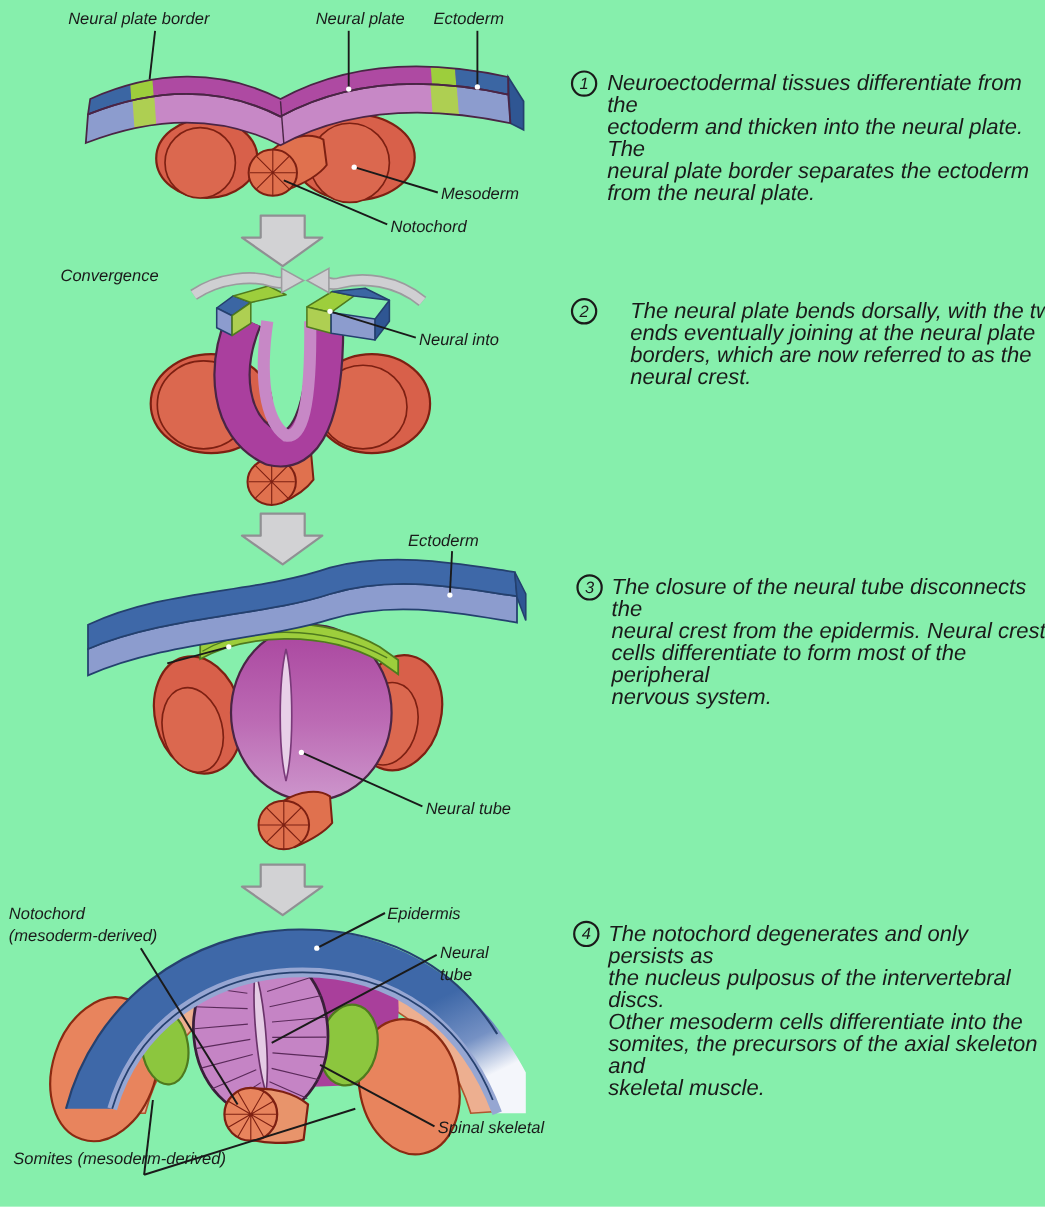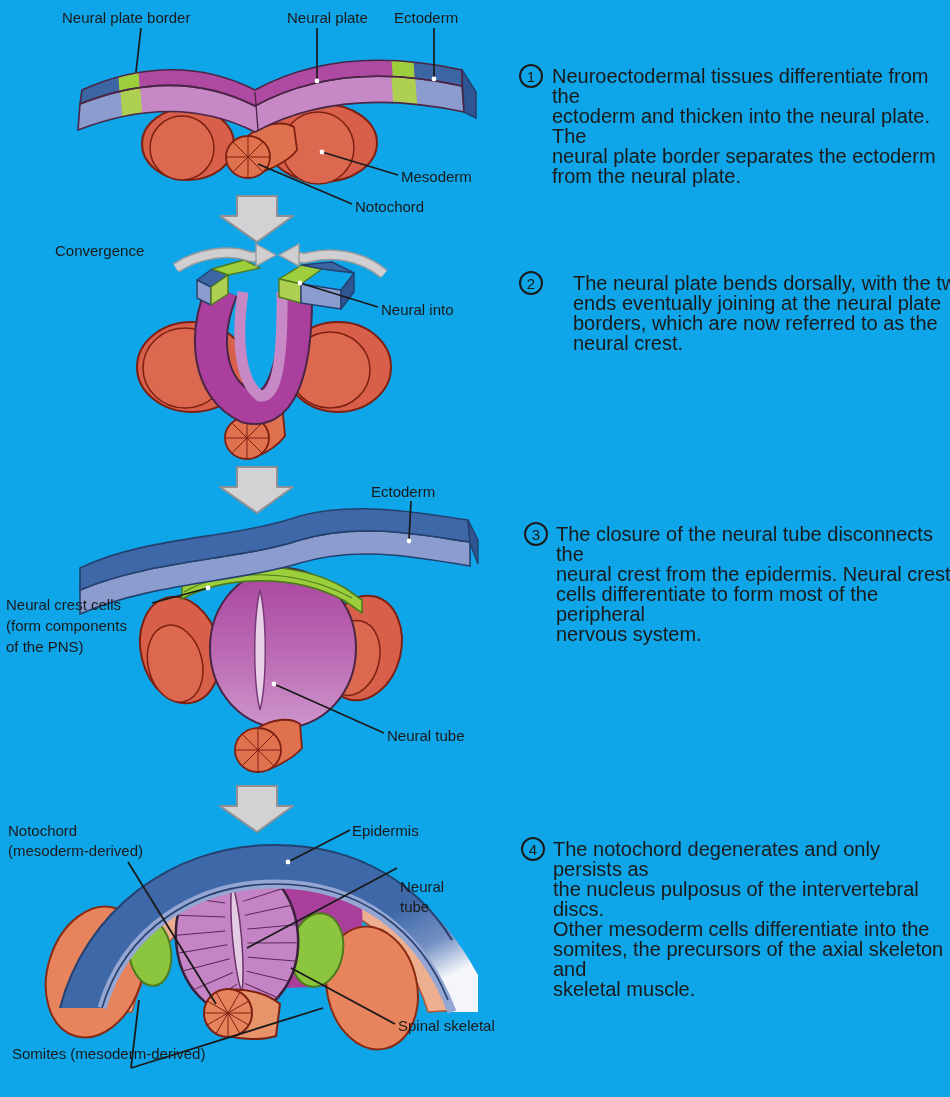--- a/index.html
+++ b/index.html
@@ -1,17 +1,17 @@
 <!DOCTYPE html>
 <html><head>
 <meta charset="utf-8">
 <style>
   * { margin:0; padding:0; box-sizing:border-box; }
   body { background:#fff; font-family:"Liberation Sans", sans-serif; }
-  .canvas { position:relative; width:950px; height:1097px; background:#0ea5e9; overflow:hidden; }
+  .canvas { position:relative; width:950px; height:1097px; background:#86efac; overflow:hidden;font-style:italic; }
   .diagram-svg { position:absolute; left:0; top:0; }
   .lbl { position:absolute; font-size:15px; line-height:19px; color:#1a1a1a; white-space:pre-line; }
   .step { position:absolute; }
   .step-circle {
     position:absolute; width:24px; height:24px; border:2px solid #1a1a1a; border-radius:50%;
     font-size:15px; color:#1a1a1a; display:flex; align-items:center; justify-content:center;
   }
   .step-text { position:absolute; width:398px; font-size:20px; line-height:20px; color:#1a1a1a; white-space:pre-line; }
 </style>
 </head>
@@ -220,29 +220,26 @@
   <div class="lbl" style="left:62px; top:8px;">Neural plate border</div>
   <div class="lbl" style="left:267px; top:8px;margin-left:20px;">Neural plate</div>
   <div class="lbl" style="left:394px; top:8px;">Ectoderm</div>
   <div class="lbl" style="left:401px; top:167px;text-align:right;">Mesoderm</div>
   <div class="lbl" style="left:355px; top:197px;">Notochord</div>
 
   <div class="lbl" style="left:55px; top:241px;">Convergence</div>
   <div class="lbl" style="left:381px; top:300px;">Neural into</div>
 
   <div class="lbl" style="left:371px; top:482px;">Ectoderm</div>
-  <div class="lbl" style="left:6px; top:594px; line-height:21px;">Neural crest cells
-(form components
-of the PNS)</div>
   <div class="lbl" style="left:387px; top:726px;">Neural tube</div>
 
   <div class="lbl" style="left:8px; top:821px; line-height:20px;">Notochord
 (mesoderm-derived)</div>
   <div class="lbl" style="left:352px; top:821px;">Epidermis</div>
-  <div class="lbl" style="left:400px; top:877px; line-height:20px;">Neural
+  <div class="lbl" style="left:400px; top:857px; line-height:20px;">Neural
 tube</div>
   <div class="lbl" style="left:398px; top:1016px;">Spinal skeletal</div>
   <div class="lbl" style="left:12px; top:1044px;">Somites (mesoderm-derived)</div>
 
   <div class="step">
     <div class="step-circle" style="left:519px; top:64px;">1</div>
     <div class="step-text" style="left:552px; top:66px;">Neuroectodermal tissues differentiate from the
 ectoderm and thicken into the neural plate. The
 neural plate border separates the ectoderm
 from the neural plate.</div>

